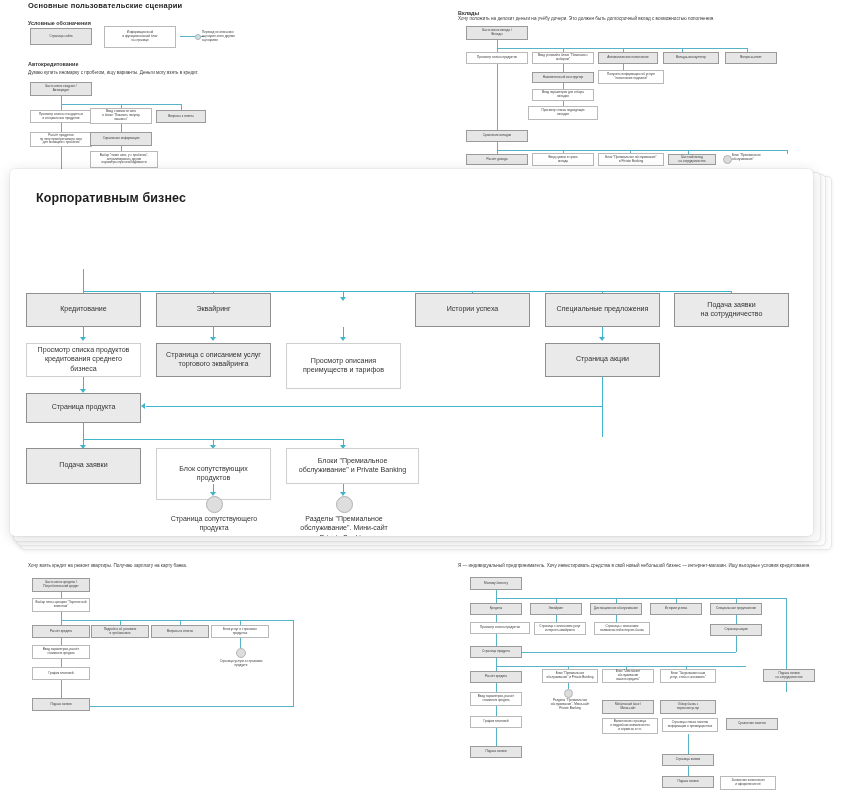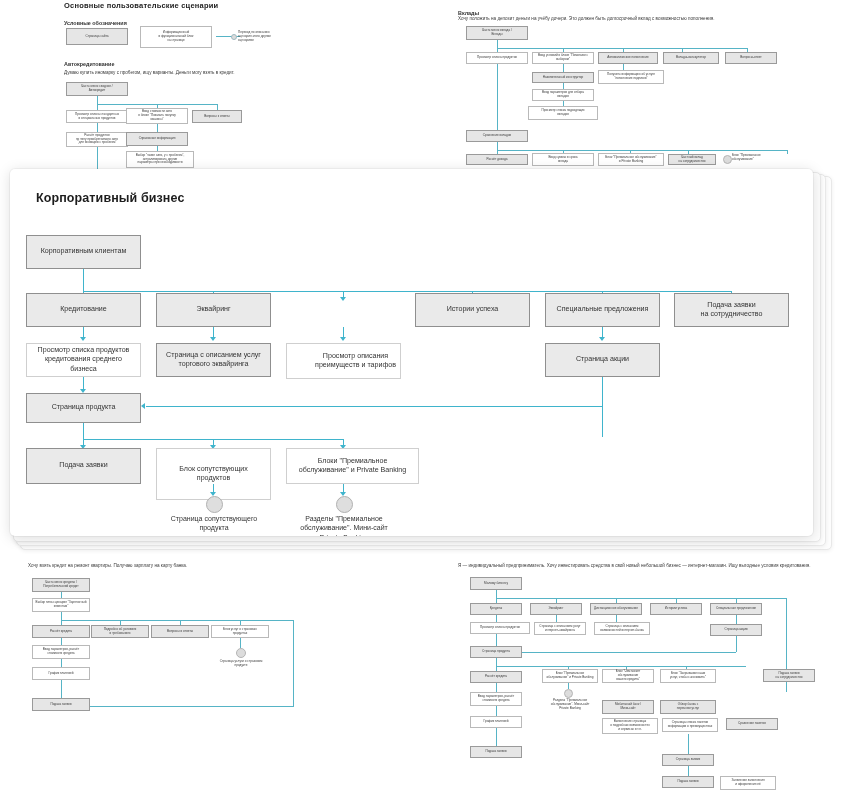--- a/index.html
+++ b/index.html
@@ -83,21 +83,21 @@
   }
   .clabel{
     position:absolute;font-size:7px;line-height:1.35;text-align:center;color:#333;
   }
 </style>
 </head>
 <body>
 
 <div class="bg-doc">
 
-  <div class="bg-section" style="left:28px;top:0;width:400px;height:170px;margin-left:36px;">
+  <div class="bg-section" style="left:28px;top:0;width:400px;height:170px;">
     <div class="bg-h1" style="position:absolute;left:0;top:1px;">Основные пользовательские сценарии</div>
     <div class="bg-h2" style="position:absolute;left:0;top:16px;">Условные обозначения</div>
 
     <div class="bgbox g" style="left:2px;top:28px;width:62px;height:17px;">
         <span>Страница сайта</span>
       </div>
     <div class="bgbox" style="left:76px;top:26px;width:72px;height:22px;white-space:pre-line;"><span>Информационный
 и функциональный блок
 на странице</span></div>
     <div class="legend-line" style="left:152px;top:36px;width:24px;"></div>
@@ -378,25 +378,22 @@
 </div>
 
 <div class="card-stack">
   <div class="card-ghost" style="left:20px;top:176px;width:810px;height:372px;"></div>
   <div class="card-ghost" style="left:16px;top:174px;width:808px;height:370px;"></div>
   <div class="card-ghost" style="left:13px;top:172px;width:806px;height:368px;"></div>
 </div>
 
 <div class="modal" style="left:10px;top:169px;width:803px;height:367px;">
 
-  <div class="modal-title">Корпоративный бизнес</div>
-
-  <div class="node gray" style="left:16px;top:66px;width:115px;height:34px;">
-    <span>Корпоративным клиентам</span>
-  </div>
+  <div class="modal-title">Корпоративным бизнес</div>
+
 
   <div class="line v" style="left:73px;top:100px;height:22px;"></div>
   <div class="line h" style="left:73px;top:122px;width:648px;"></div>
   <div class="line v" style="left:73px;top:122px;height:8px;"></div>
   <div class="line v" style="left:203px;top:122px;height:8px;"></div>
   <div class="line v" style="left:333px;top:122px;height:8px;"></div>
   <div class="line v" style="left:462px;top:122px;height:8px;"></div>
   <div class="line v" style="left:592px;top:122px;height:8px;"></div>
   <div class="line v" style="left:721px;top:122px;height:8px;"></div>
   <div class="arrow" style="left:70px;top:128px;"></div>
@@ -433,21 +430,21 @@
   <div class="arrow" style="left:589px;top:168px;"></div>
 
   <div class="node" style="left:16px;top:174px;width:115px;height:34px;white-space:pre-line;">
     <span>Просмотр списка продуктов
 кредитования среднего бизнеса</span>
   </div>
   <div class="node gray" style="left:146px;top:174px;width:115px;height:34px;white-space:pre-line;">
     <span>Страница с описанием услуг
 торгового эквайринга</span>
   </div>
-  <div class="node" style="left:276px;top:174px;width:115px;height:36px;white-space:pre-line;justify-content:flex-end;">
+  <div class="node" style="left:276px;top:174px;width:115px;height:46px;white-space:pre-line;">
     <span>Просмотр описания
 преимуществ и тарифов</span>
   </div>
   <div class="node gray" style="left:535px;top:174px;width:115px;height:34px;">
     <span>Страница акции</span>
   </div>
 
   <div class="line v" style="left:73px;top:208px;height:14px;"></div>
   <div class="arrow" style="left:70px;top:220px;"></div>
 

